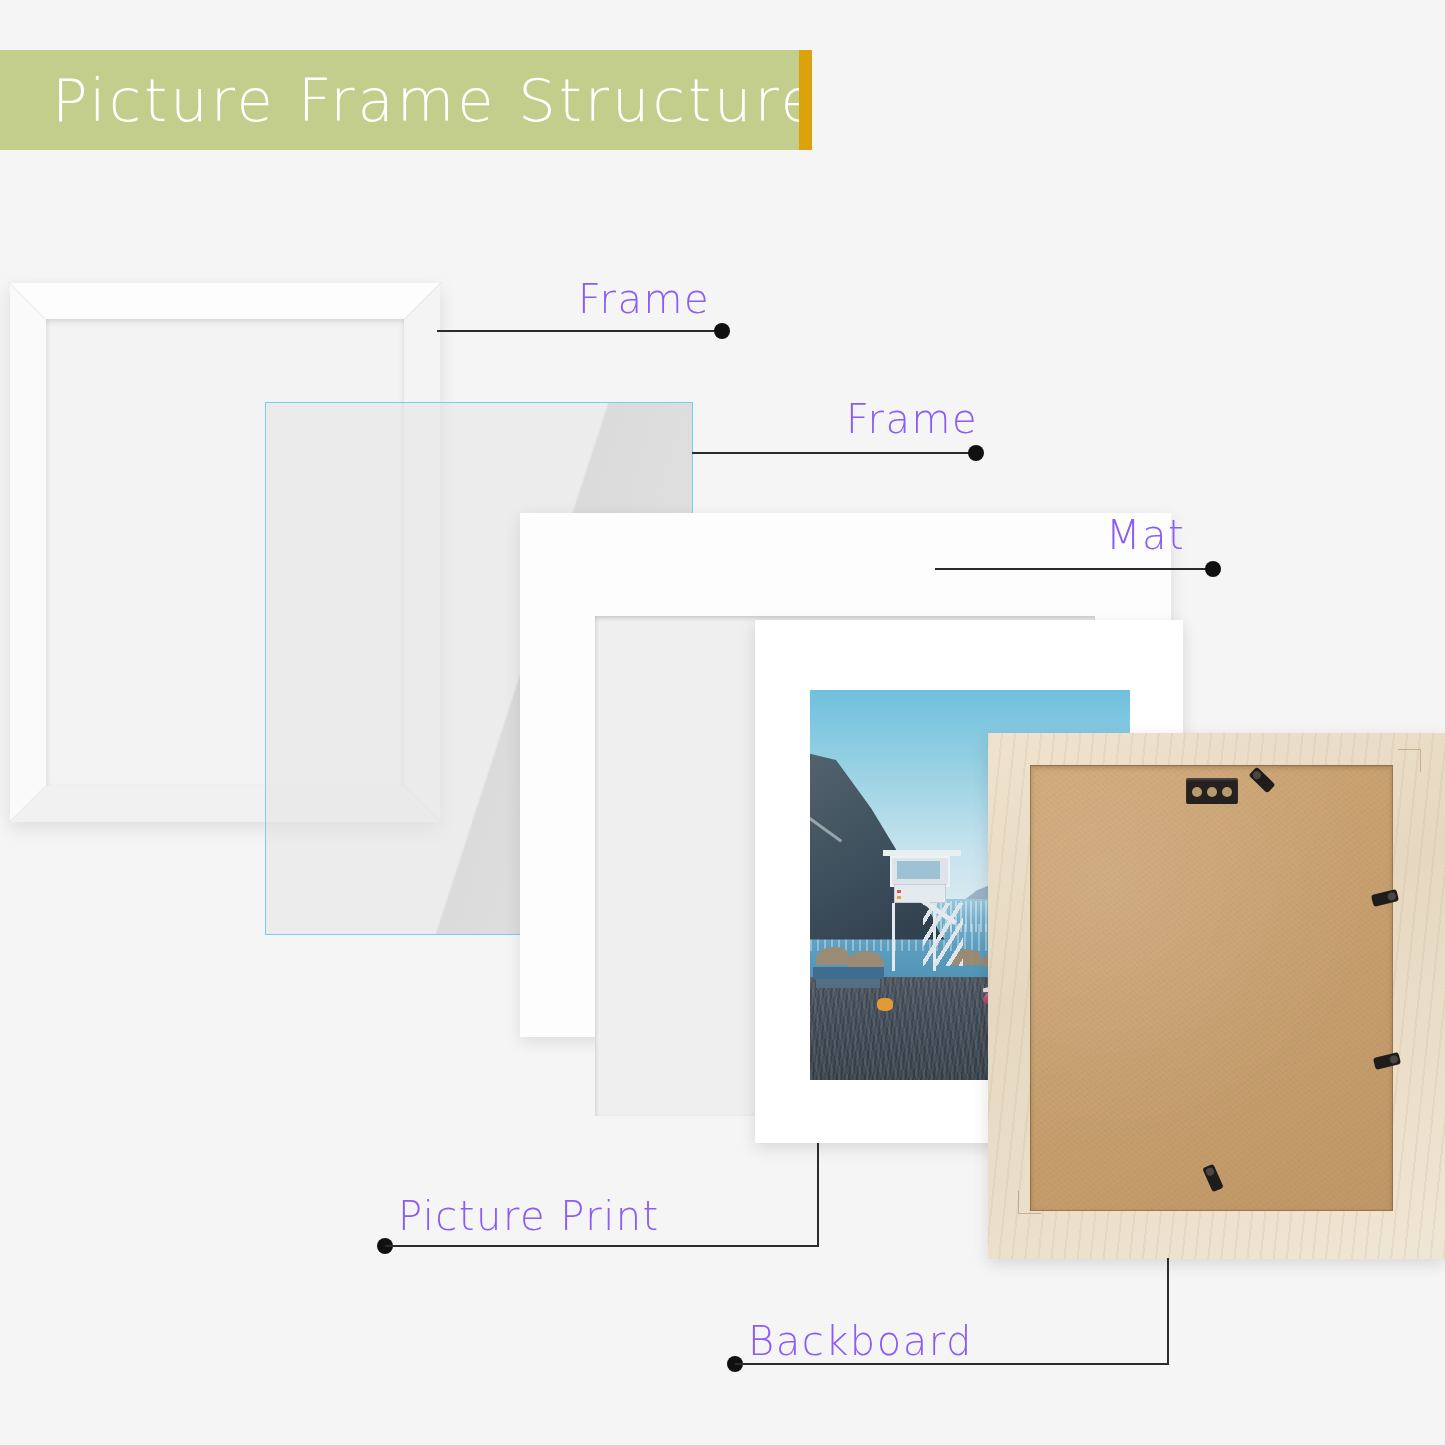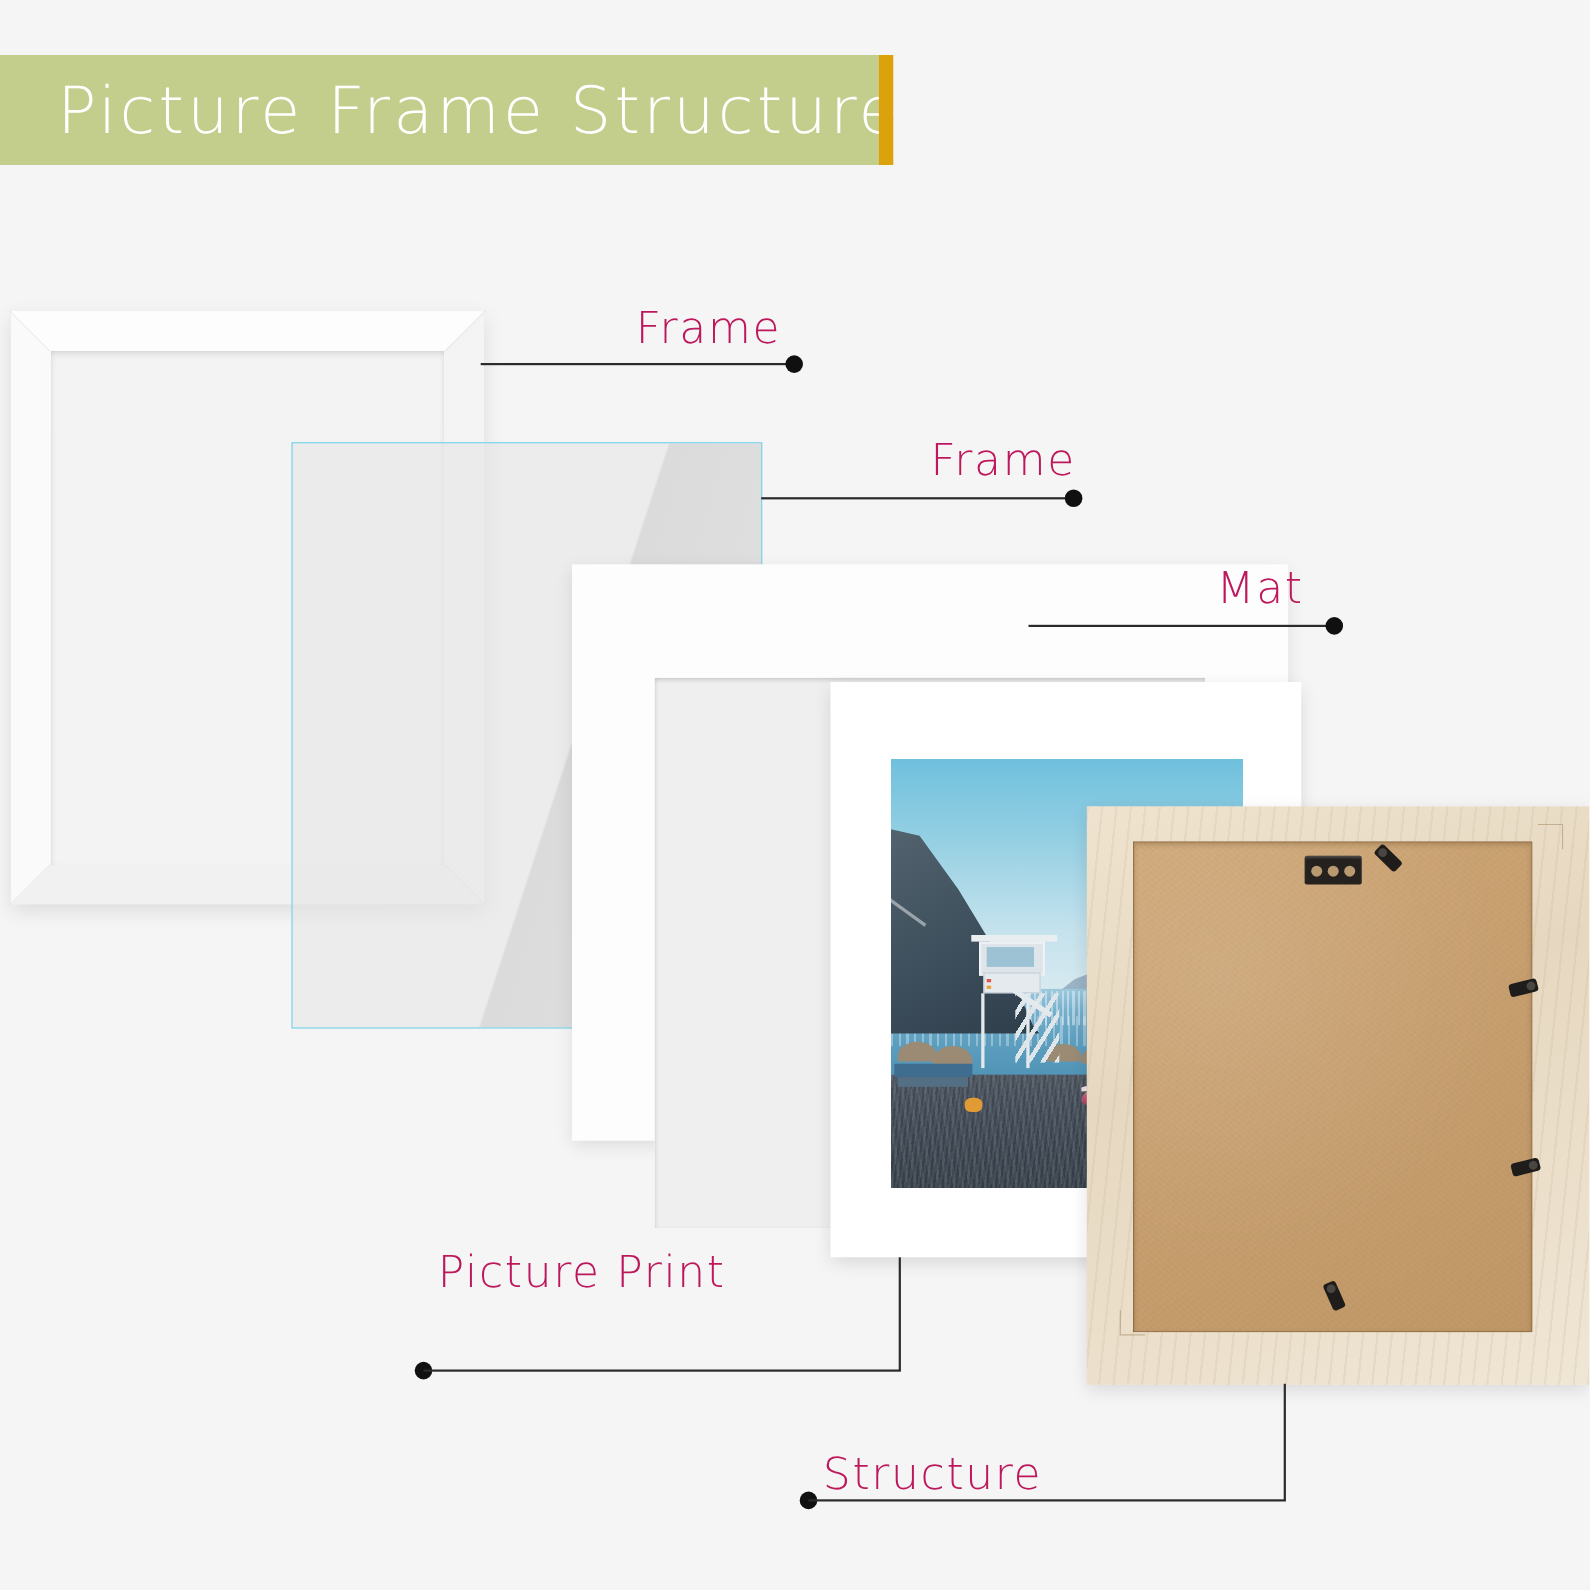--- a/index.html
+++ b/index.html
@@ -192,21 +192,21 @@
   .bb-hanger i{position:absolute;width:10px;height:10px;border-radius:50%;background:#b79a6f;top:9px;}
   .bb-hanger i:nth-child(1){left:6px;}
   .bb-hanger i:nth-child(2){left:21px;}
   .bb-hanger i:nth-child(3){left:36px;}
   .clip{position:absolute;width:12px;height:26px;background:#1f1d1b;border-radius:3px;}
   .clip::after{content:"";position:absolute;left:2px;top:2px;width:8px;height:8px;border-radius:50%;background:#4a4642;}
   .corner-br{position:absolute;width:22px;height:22px;border:1px solid rgba(150,120,80,.45);}
 
   
   .lbl{
-    position:absolute;color:#be185d;font-size:40px;font-weight:300;
+    position:absolute;color:#8b5cf6;font-size:40px;font-weight:300;
     letter-spacing:1.5px;white-space:nowrap;
     font-family:"DejaVu Sans","Liberation Sans",sans-serif;
   }
   .leader{position:absolute;background:#2b2b2b;}
   .leader.h{height:2px;}
   .leader.v{width:2px;}
   .dot{position:absolute;width:16px;height:16px;border-radius:50%;background:#101010;}
 </style>
 </head>
 <body>
@@ -301,23 +301,23 @@
   <div class="dot" style="left:714px;top:323px;"></div>
 
   <div class="lbl" style="left:846px;top:396px;">Frame</div>
   <div class="leader h" style="left:692px;top:452px;width:283px;"></div>
   <div class="dot" style="left:968px;top:445px;"></div>
 
   <div class="lbl" style="left:1106px;top:512px;">Mat</div>
   <div class="leader h" style="left:935px;top:568px;width:277px;"></div>
   <div class="dot" style="left:1205px;top:561px;"></div>
 
-  <div class="lbl" style="left:398px;top:1134px;">Picture Print</div>
+  <div class="lbl" style="left:398px;top:1193px;">Picture Print</div>
   <div class="dot" style="left:377px;top:1238px;"></div>
   <div class="leader h" style="left:385px;top:1245px;width:434px;"></div>
   <div class="leader v" style="left:817px;top:1143px;height:103px;"></div>
 
-  <div class="lbl" style="left:748px;top:1318px;">Structure</div>
+  <div class="lbl" style="left:748px;top:1318px;">Backboard</div>
   <div class="dot" style="left:727px;top:1356px;"></div>
   <div class="leader h" style="left:735px;top:1363px;width:434px;"></div>
   <div class="leader v" style="left:1167px;top:1258px;height:106px;"></div>
 
 </div>
 
 </body></html>

